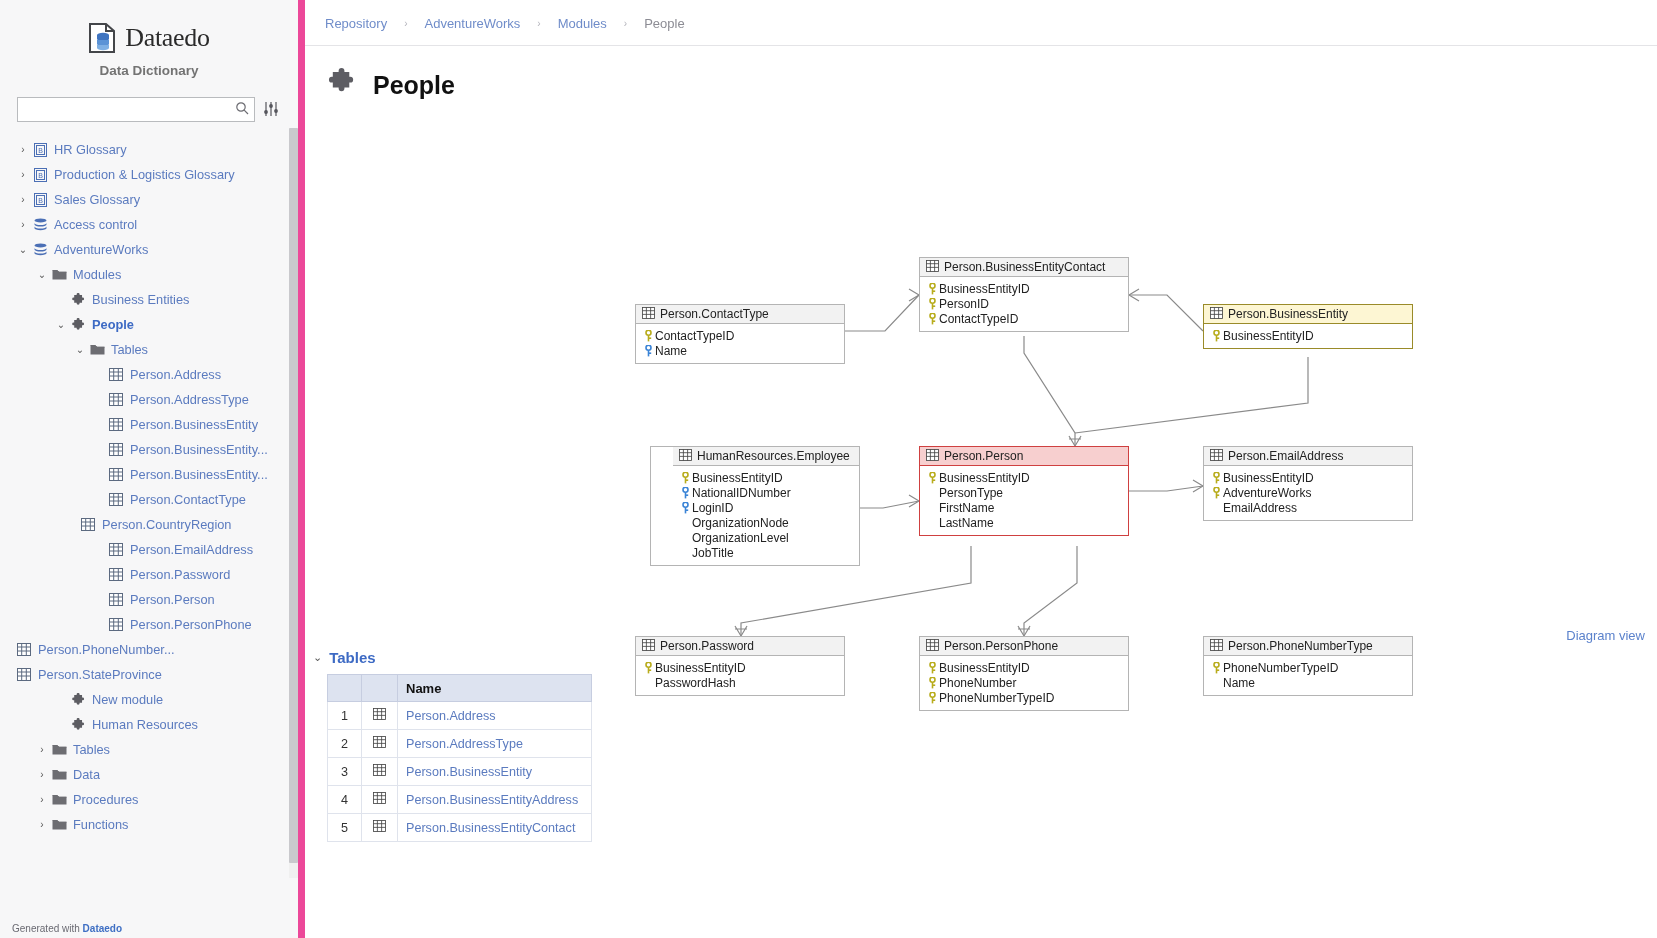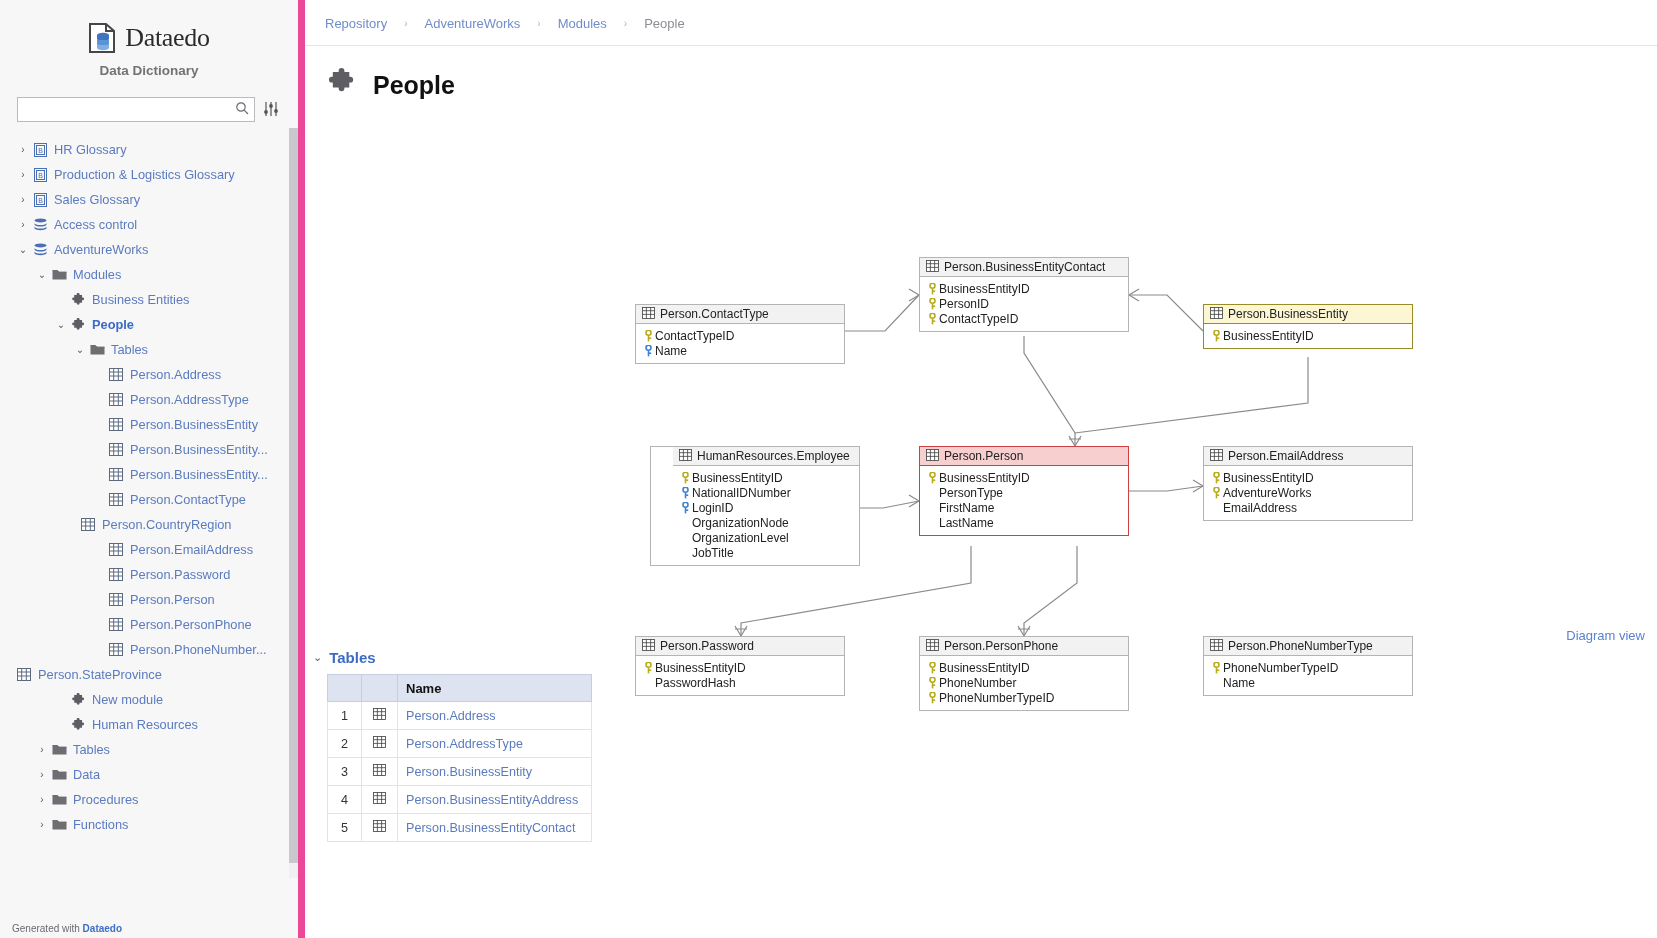--- a/index.html
+++ b/index.html
@@ -398,21 +398,21 @@
             <svg width="14" height="13" viewBox="0 0 14 13">
               <rect x="0.5" y="0.5" width="13" height="12" fill="#fff" stroke="#5c6a80" stroke-width="1"></rect>
               <line x1="0.5" y1="4" x2="13.5" y2="4" stroke="#5c6a80"></line>
               <line x1="0.5" y1="8" x2="13.5" y2="8" stroke="#5c6a80"></line>
               <line x1="4.7" y1="0.5" x2="4.7" y2="12.5" stroke="#5c6a80"></line>
               <line x1="9.3" y1="0.5" x2="9.3" y2="12.5" stroke="#5c6a80"></line>
             </svg>
           </span>
           <span class="tlabel">Person.PersonPhone</span>
         </div>
-        <div class="tnode" style="padding-left: 92px;">
+        <div class="tnode" style="">
           <span class="caret"></span>
           <span class="ticon">
             <svg width="14" height="13" viewBox="0 0 14 13">
               <rect x="0.5" y="0.5" width="13" height="12" fill="#fff" stroke="#5c6a80" stroke-width="1"></rect>
               <line x1="0.5" y1="4" x2="13.5" y2="4" stroke="#5c6a80"></line>
               <line x1="0.5" y1="8" x2="13.5" y2="8" stroke="#5c6a80"></line>
               <line x1="4.7" y1="0.5" x2="4.7" y2="12.5" stroke="#5c6a80"></line>
               <line x1="9.3" y1="0.5" x2="9.3" y2="12.5" stroke="#5c6a80"></line>
             </svg>
           </span>

